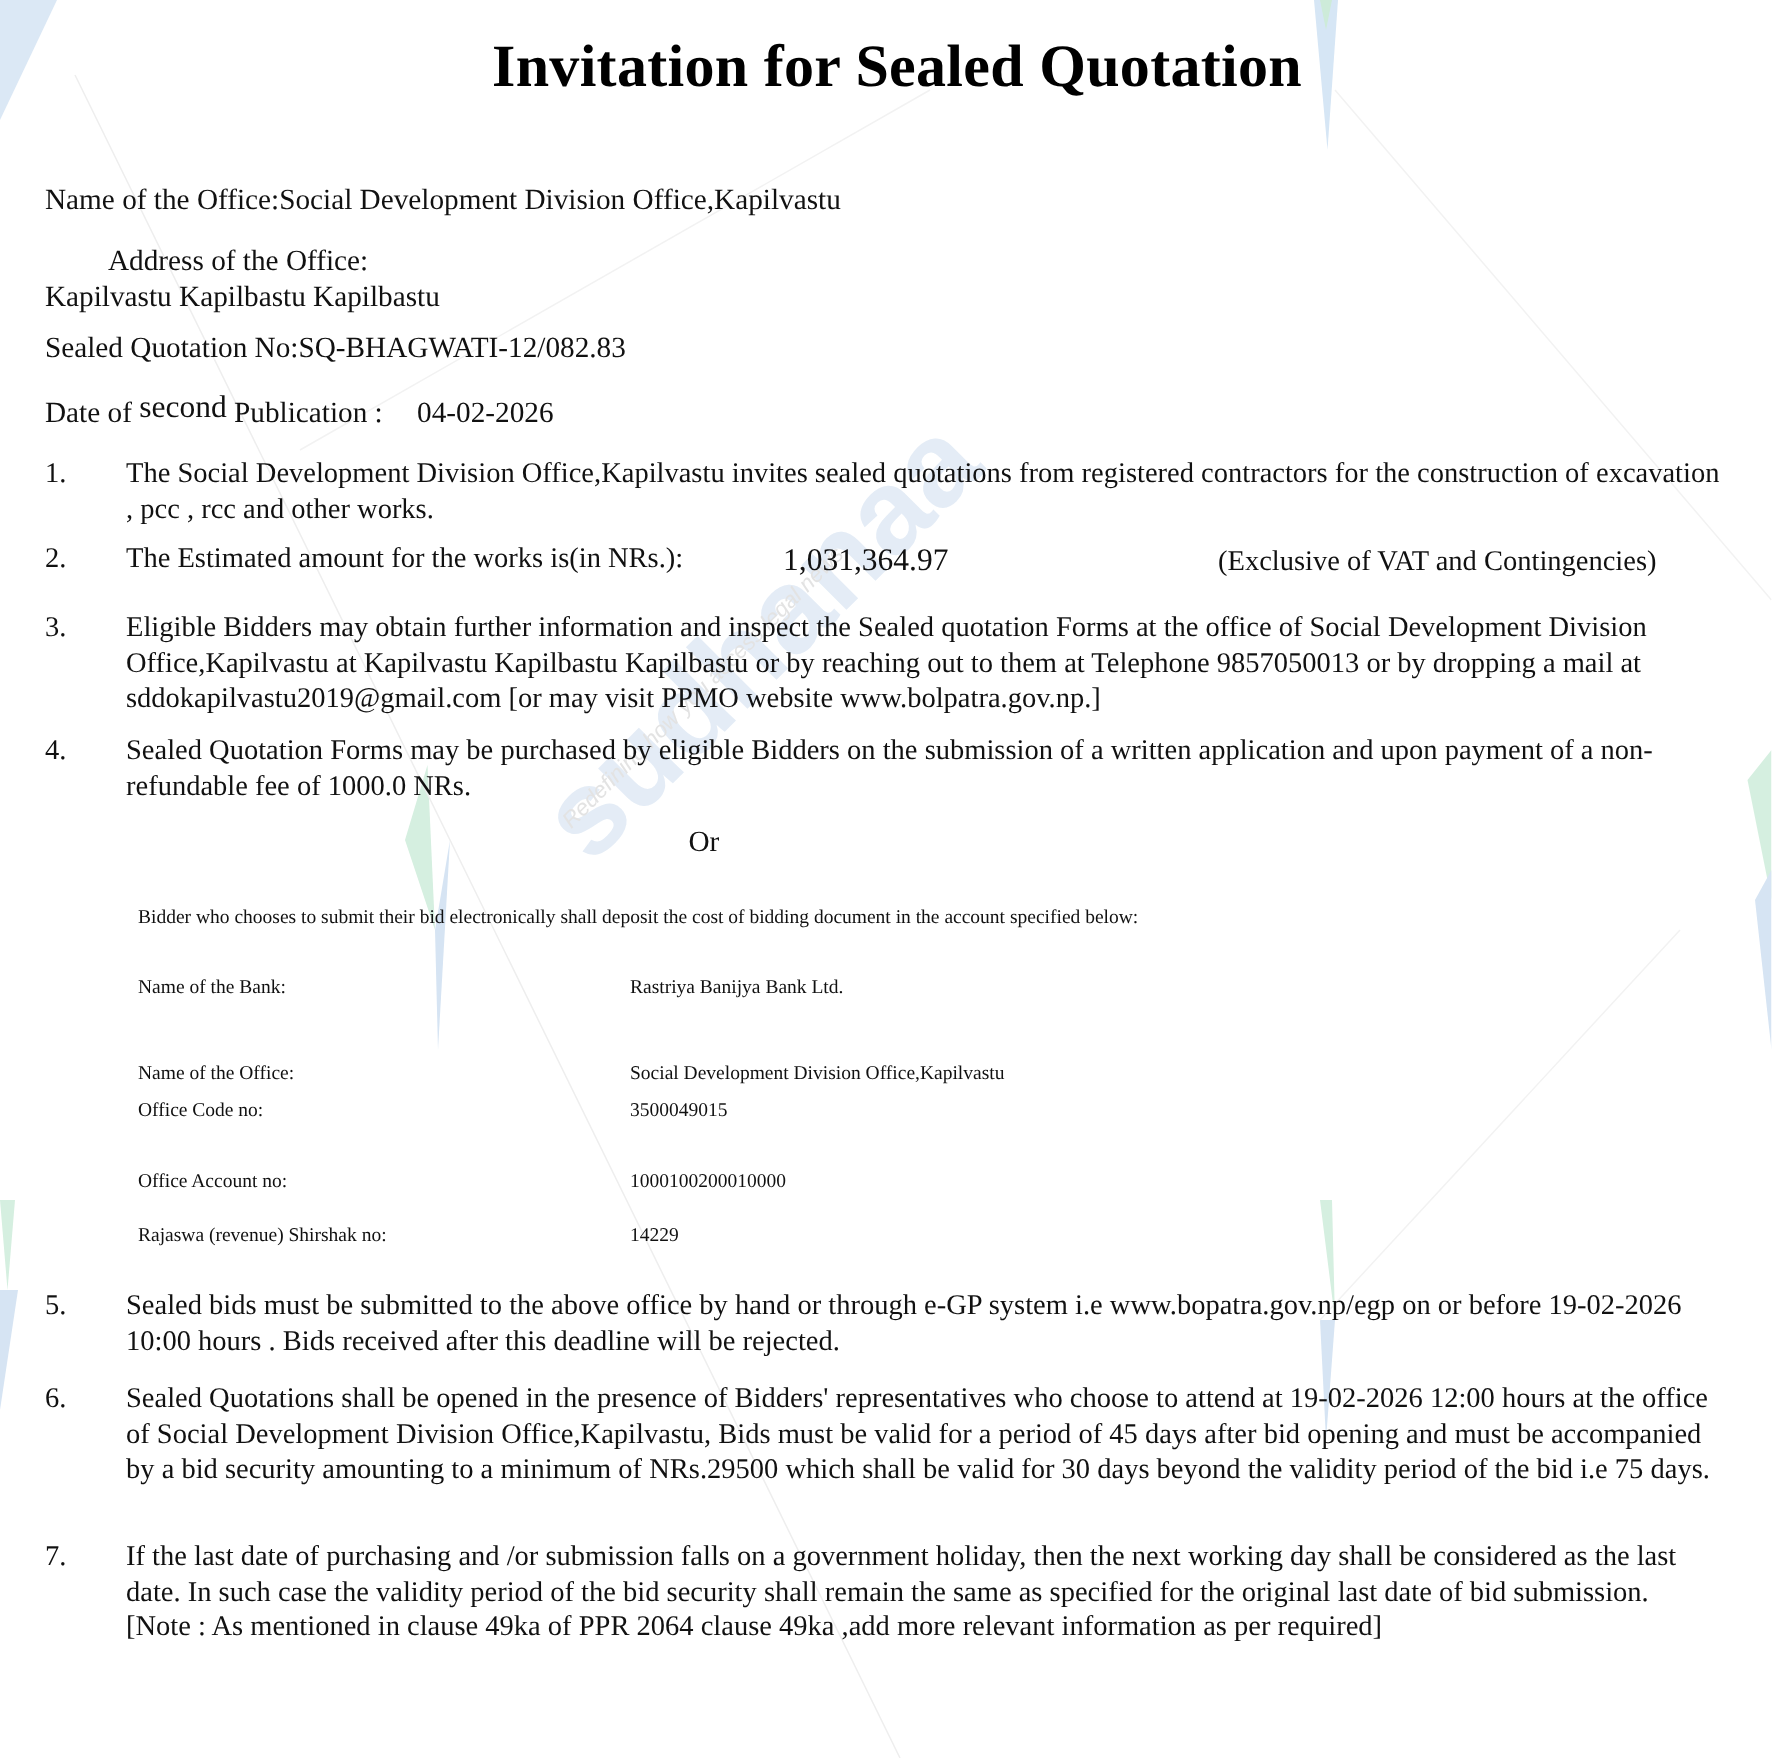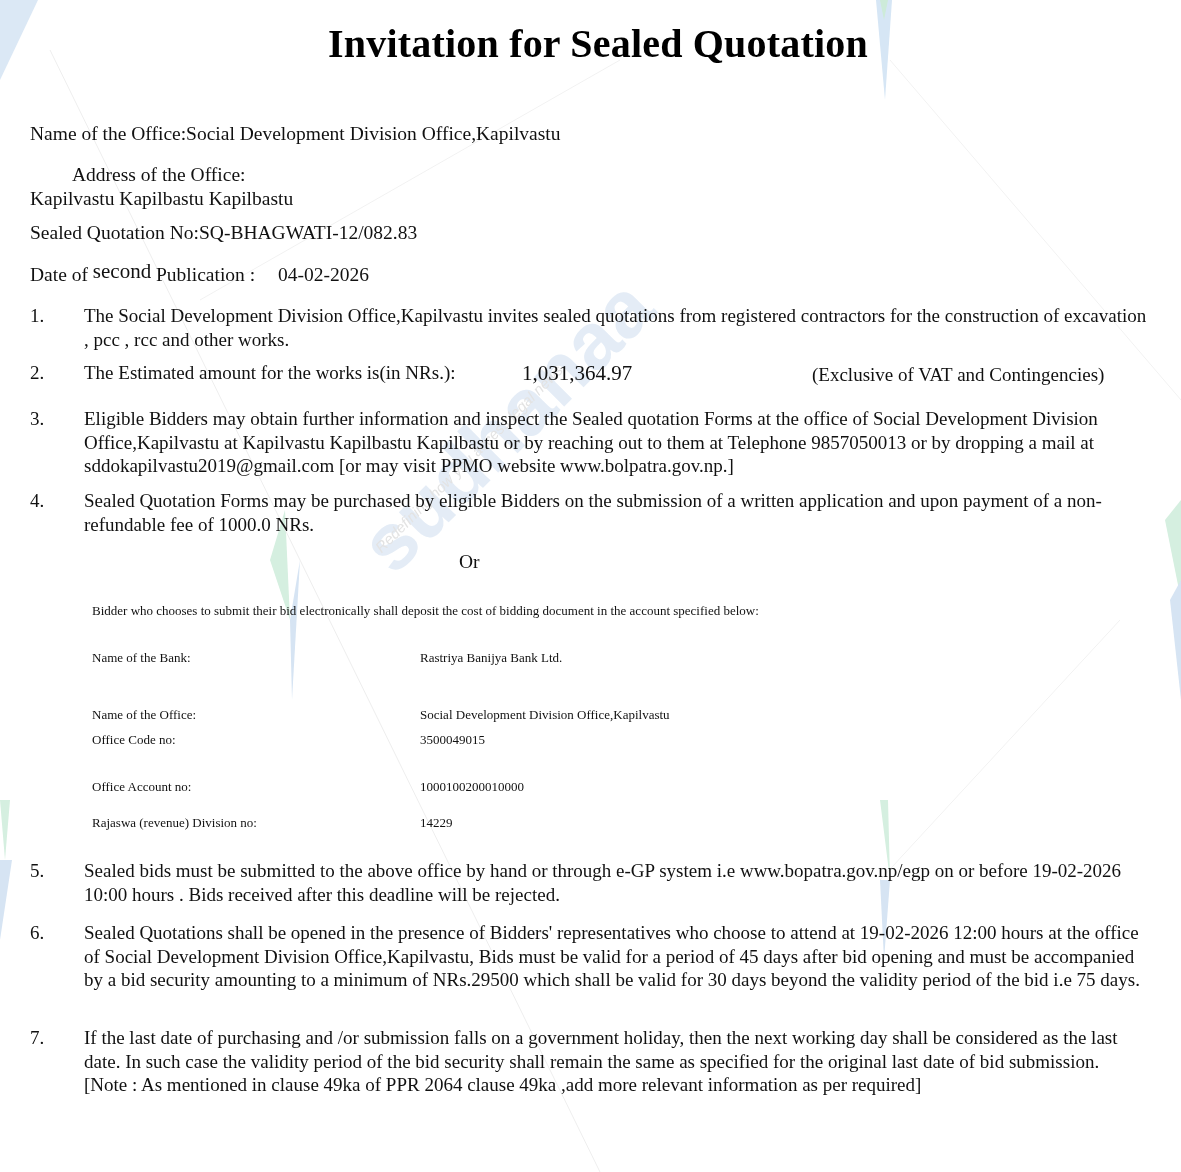--- a/index.html
+++ b/index.html
@@ -89,21 +89,21 @@
 <div class="row" style="top:671px;margin-top:36px;">
   <span class="k">Name of the Office:</span><span>Social Development Division Office,Kapilvastu</span>
 </div>
 <div class="row" style="top:732px;">
   <span class="k">Office Code no:</span><span>3500049015</span>
 </div>
 <div class="row" style="top:779px;">
   <span class="k">Office Account no:</span><span>1000100200010000</span>
 </div>
 <div class="row" style="top:815px;">
-  <span class="k">Rajaswa (revenue) Division no:</span><span>14229</span>
+  <span class="k">Rajaswa (revenue) Shirshak no:</span><span>14229</span>
 </div>
 
 <div class="item" style="top:859px;">
   <span class="num">5.</span>
   <div class="txt">Sealed bids must be submitted to the above office by hand or through e-GP system i.e www.bopatra.gov.np/egp on or before 19-02-2026 10:00 hours . Bids received after this deadline will be rejected.</div>
 </div>
 
 <div class="item" style="top:921px;">
   <span class="num">6.</span>
   <div class="txt">Sealed Quotations shall be opened in the presence of Bidders' representatives who choose to attend at 19-02-2026 12:00 hours at the office of  Social Development Division Office,Kapilvastu, Bids must be valid for a period of 45 days after bid opening and must be accompanied by a bid security amounting to a minimum of NRs.29500 which shall be valid for 30 days beyond the validity period of the bid i.e 75 days.</div>

